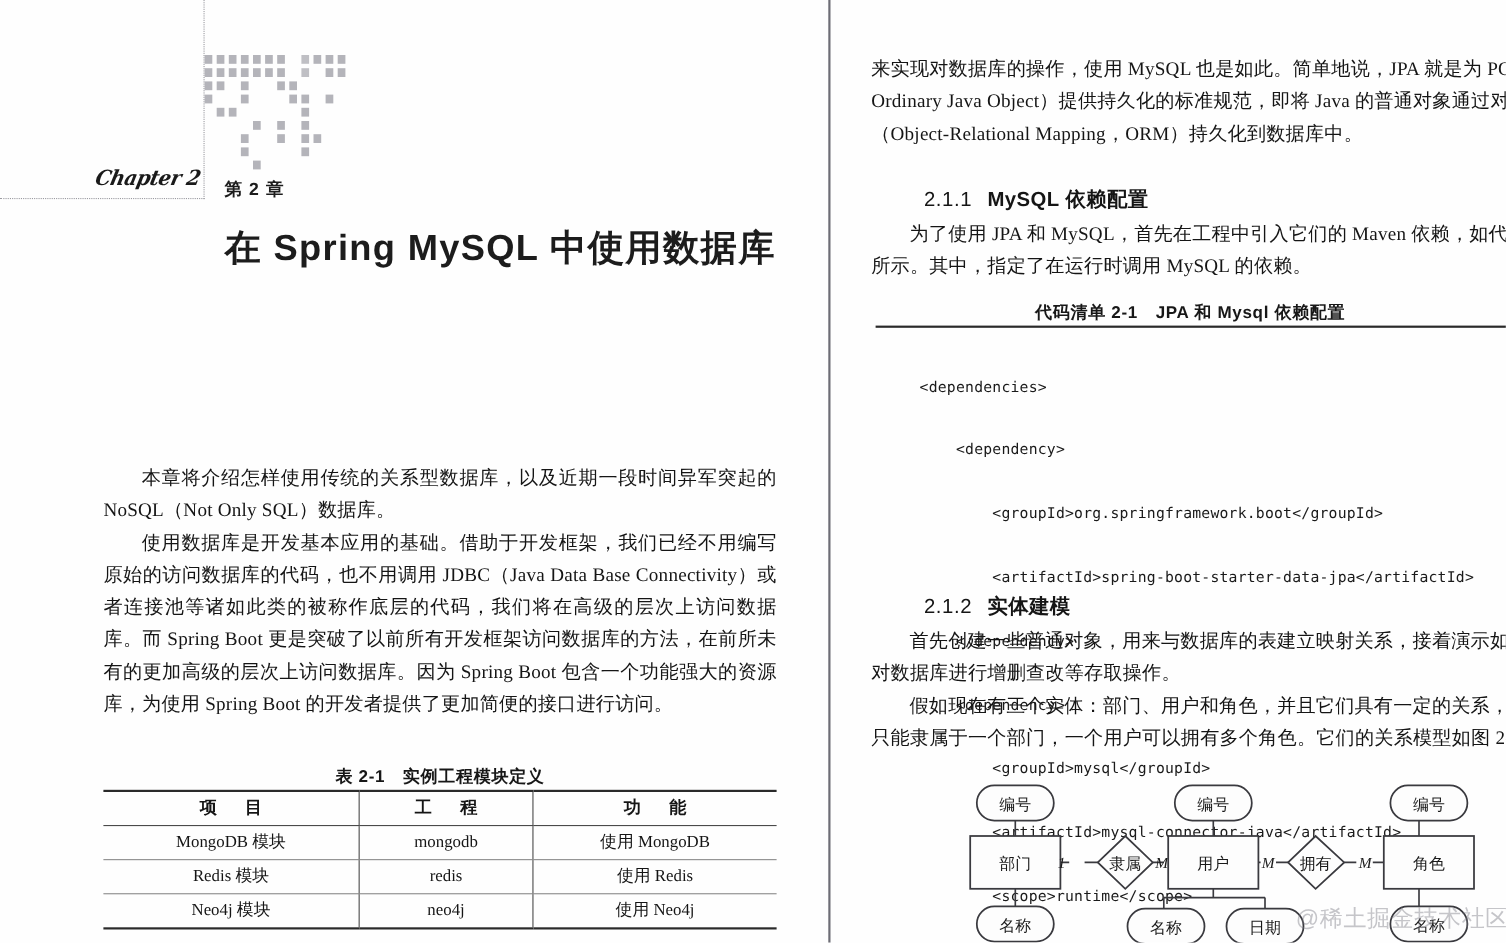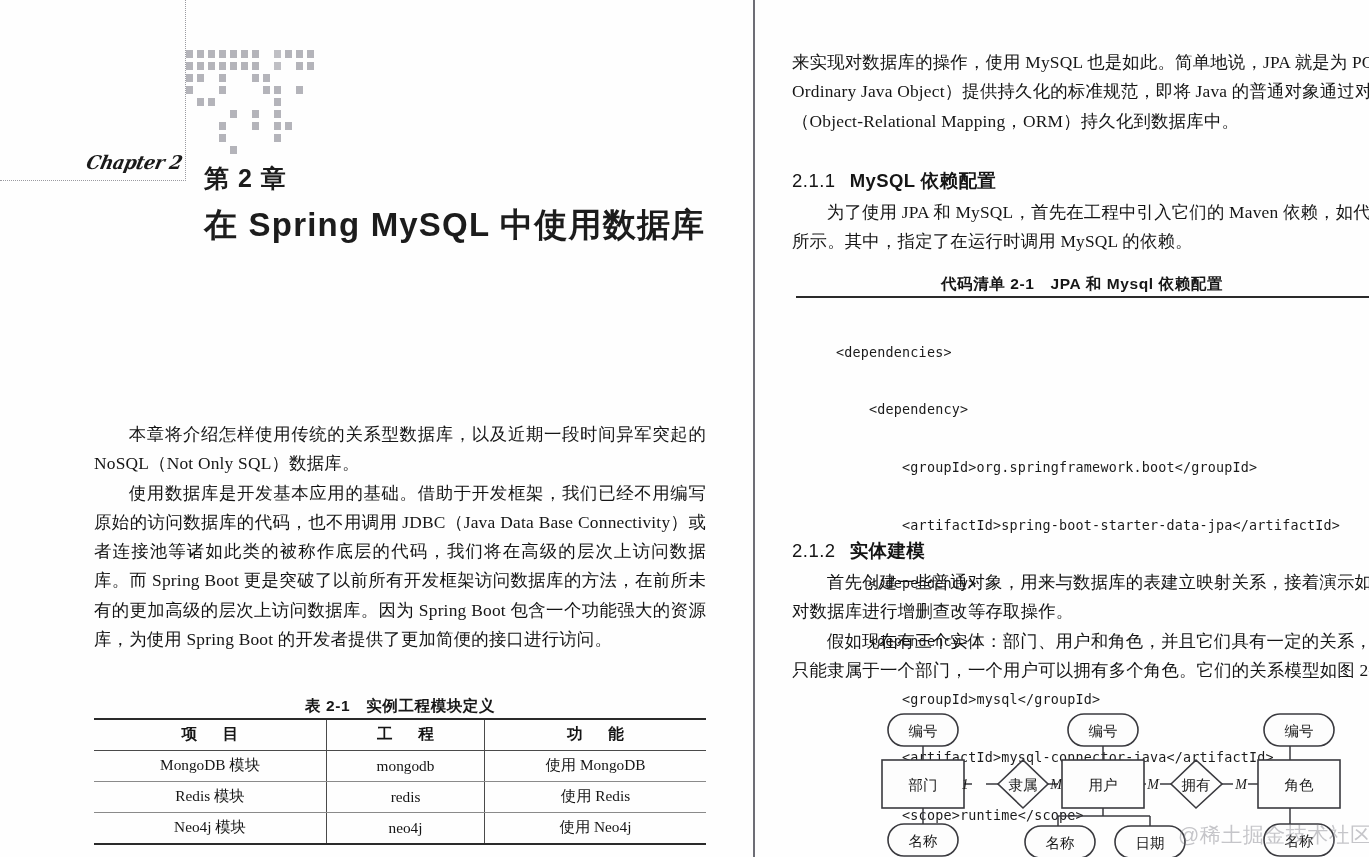--- a/index.html
+++ b/index.html
@@ -89,21 +89,21 @@
     height: 8px;
     background: #b4b4ba;
   }
 
   .chapter-label {
     position: absolute;
     left: 204px;
     top: 162px;
     font-family: "Liberation Sans", sans-serif;
     font-weight: 700;
-    font-size: 25px;
+    font-size: 16px;
     letter-spacing: 1px;
     color: #1c1c1c;
   }
   .chapter-title {
     position: absolute;
     left: 204px;
     top: 203px;
     font-family: "Liberation Sans", sans-serif;
     font-weight: 700;
     font-size: 33px;
@@ -219,21 +219,21 @@
   h3.sub-head {
     position: absolute;
     font-family: "Liberation Sans", sans-serif;
     font-weight: 700;
     font-size: 18.5px;
     margin: 0;
     color: #151515;
     letter-spacing: 0.4px;
     white-space: nowrap;
   }
-  h3.sub-head .num { font-weight: 400; letter-spacing: 0.5px; }
+  h3.sub-head .num { font-weight: 400; letter-spacing: 0.5px; margin-left: 48px; }
   h3.sub-head .txt { margin-left: 14px; }
 
   #sub-211 { left: 37px; top: 168px; }
   #sub-212 { left: 37px; top: 538px; }
 
   .listing-caption {
     position: absolute;
     left: 37px;
     top: 274px;
     width: 580px;

